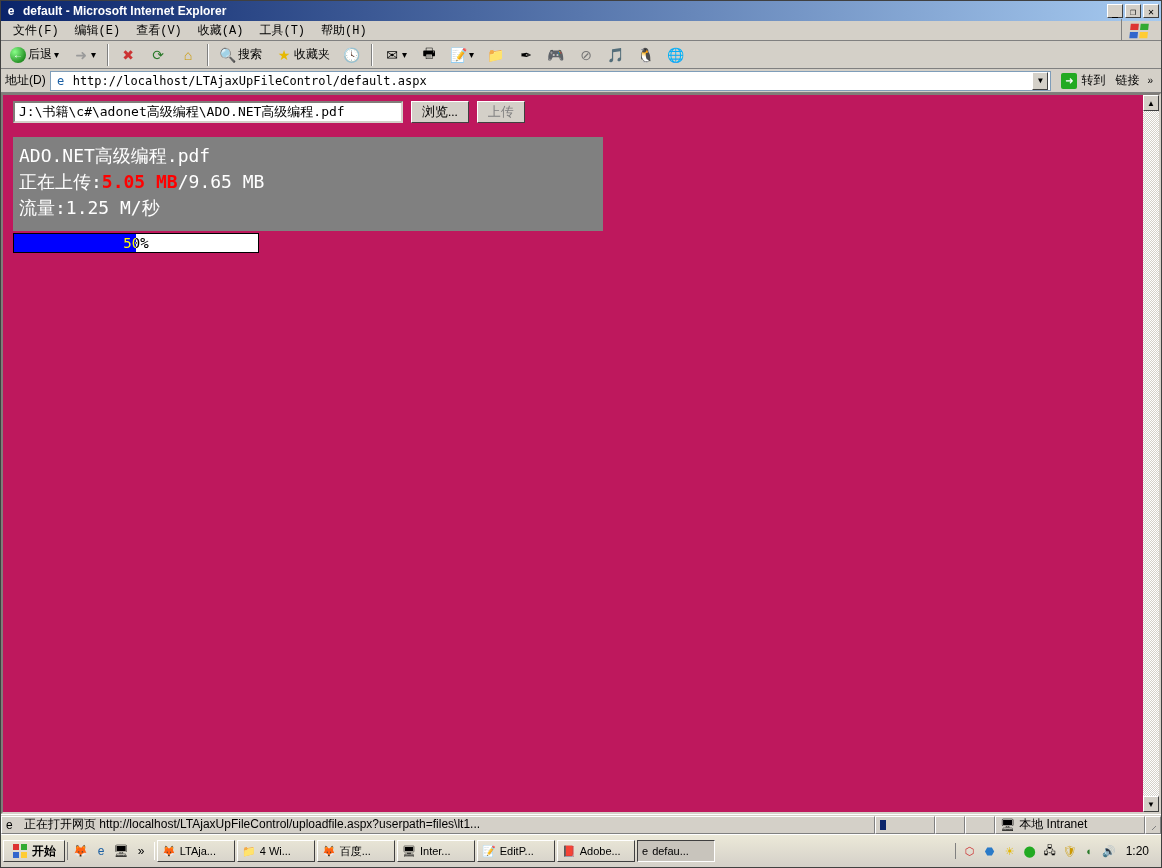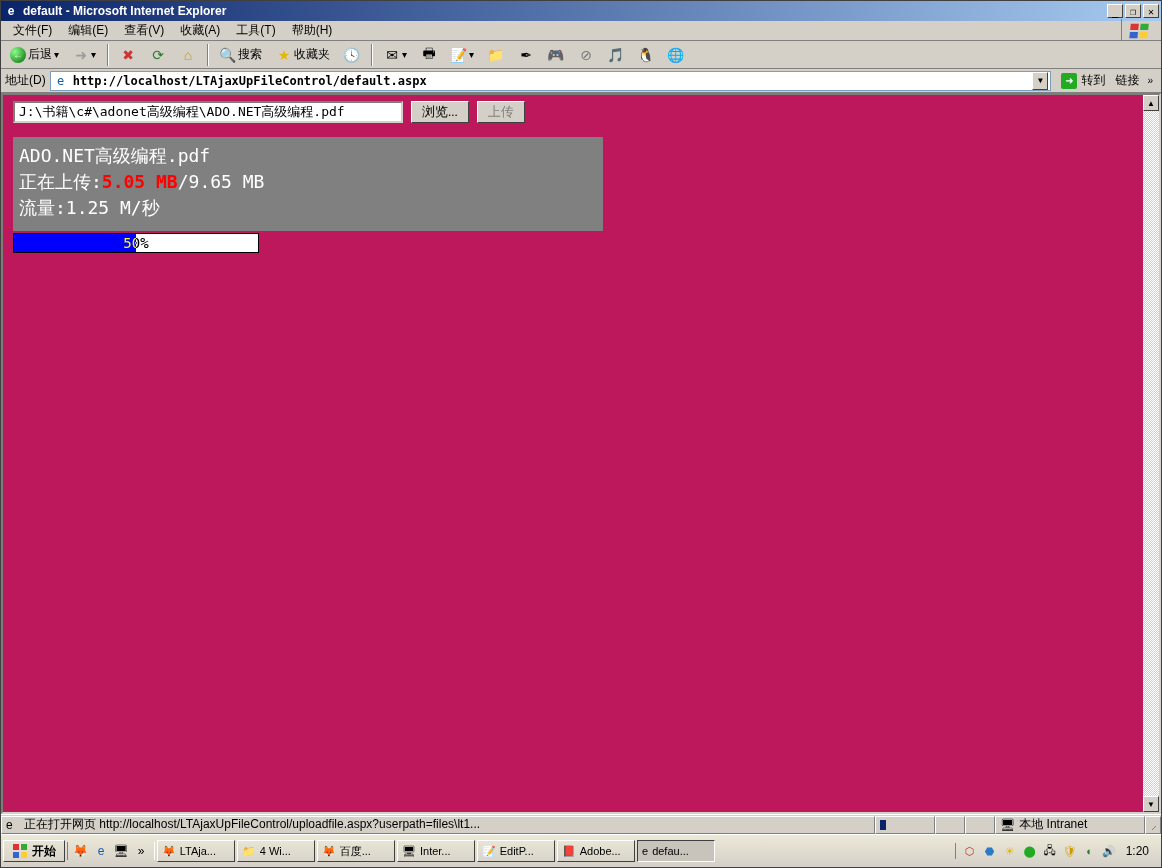--- a/index.html
+++ b/index.html
@@ -38,21 +38,21 @@
     border:1px solid #fff;border-right-color:#404040;border-bottom-color:#404040;
     color:#000;font-size:10px;display:flex;align-items:center;justify-content:center;
     font-family:monospace;
   }
   .menubar {
     height:20px;background:#d4d0c8;
     display:flex;align-items:center;
     padding:0 4px;
     border-bottom:1px solid #808080;
   }
-  .menubar .menu-item { padding:2px 8px; }
+  .menubar .menu-item { padding:2px 8px;font-family:Liberation Mono, monospace; }
   .menubar .spacer { flex:1; }
   .winflag {
     width:36px;height:24px;display:flex;align-items:center;justify-content:center;
     border-left:1px solid #808080;
   }
   .flag-svg { width:22px;height:18px; }
   .toolbar {
     height:28px;background:#d4d0c8;
     display:flex;align-items:center;
     padding:0 4px;gap:4px;
@@ -251,21 +251,21 @@
       </div>
     <div class="tb-btn">
         <span class="ico" style="color:#2a7ac8;">🌐</span>
       </div>
   </div>
 
   <div class="addrbar">
     <span class="addr-label">地址(D)</span>
     <div class="addr-field">
       <span class="ie-page-icon">e</span>
-      <span style="flex:1;font-weight:bold;">http://localhost/LTAjaxUpFileControl/default.aspx</span>
+      <span style="flex:1;">http://localhost/LTAjaxUpFileControl/default.aspx</span>
       <span class="dd">▼</span>
     </div>
     <div class="go-btn">
       <span class="go-arrow">➜</span>
       <span>转到</span>
     </div>
     <span>链接</span>
     <span class="chevron" style="padding:0 4px;">»</span>
   </div>
 

